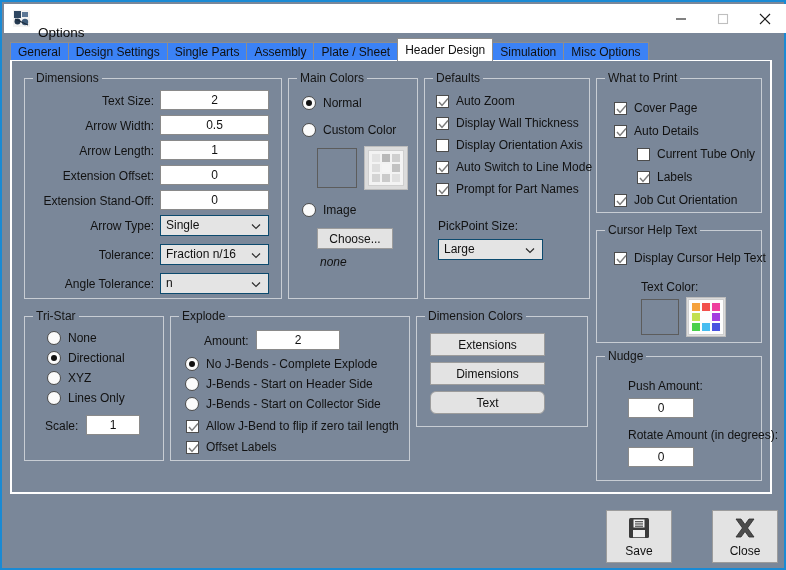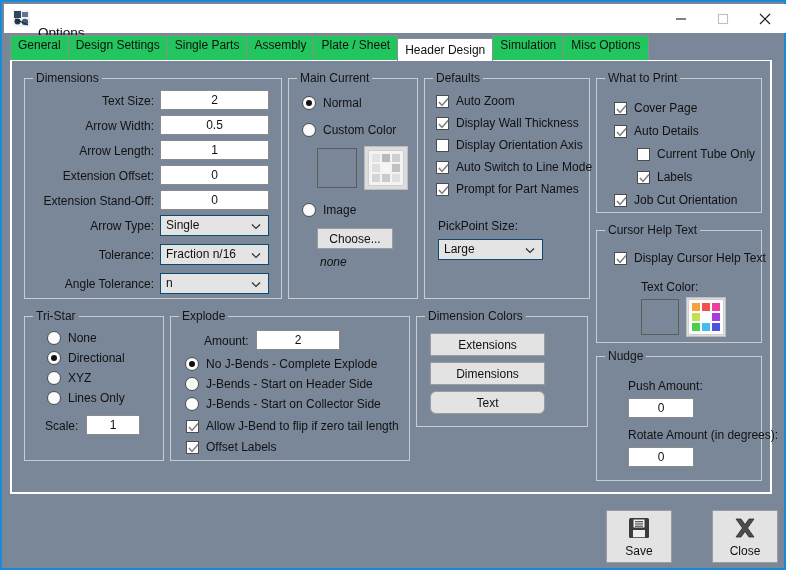--- a/index.html
+++ b/index.html
@@ -36,23 +36,23 @@
   .win-btn{
     width:42px;height:29px;display:flex;align-items:center;justify-content:center;
   }
   .win-btn svg{display:block;}
   
   .tabstrip{
     position:absolute;left:8px;top:38px;height:21px;
     display:flex;align-items:flex-end;
   }
   .tab{
-    height:26px;line-height:19px;
+    height:19px;line-height:19px;
     padding:0 7px;
-    background:#22c55e;
+    background:#3b82f6;
     border:1px solid #8d8d8d;
     border-bottom:none;
     margin-right:-1px;
     font-size:12px;color:#101010;
     box-sizing:border-box;
     white-space:nowrap;
     position:relative;
   }
   .tab.active{
     background:#ffffff;
@@ -252,21 +252,21 @@
               <svg width="10" height="7" viewBox="0 0 10 7">
                 <path d="M1 1.5 L5 5.5 L9 1.5" stroke="#2d2d2d" stroke-width="1.2" fill="none"></path>
               </svg>
             </span>
         </div>
       </div>
     </div>
 
     <div class="grp" style="left:276px;top:10px;width:130px;height:228px;">
       <div class="gbox"></div>
-      <div class="glabel">Main Current</div>
+      <div class="glabel">Main Colors</div>
       <div class="inner">
         <div class="rb" style="left:14px;top:25px;">
           <span class="circ">
               <span class="dot"></span>
             </span>
           <span class="t">Normal</span>
         </div>
         <div class="rb" style="left:14px;top:52px;">
           <span class="circ"></span>
           <span class="t">Custom Color</span>

